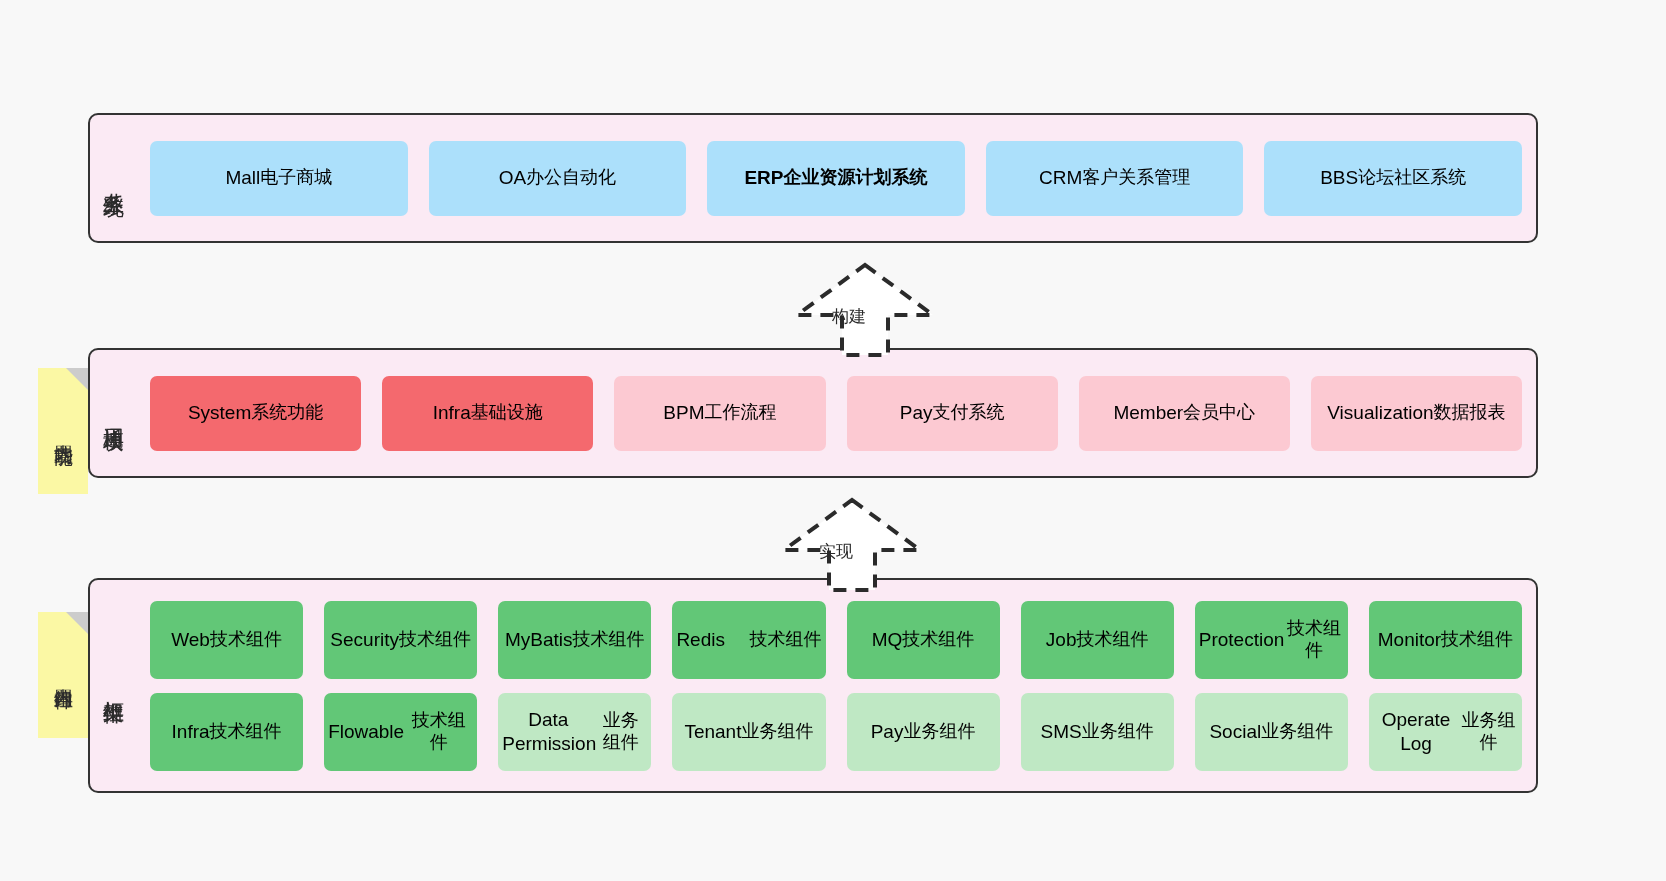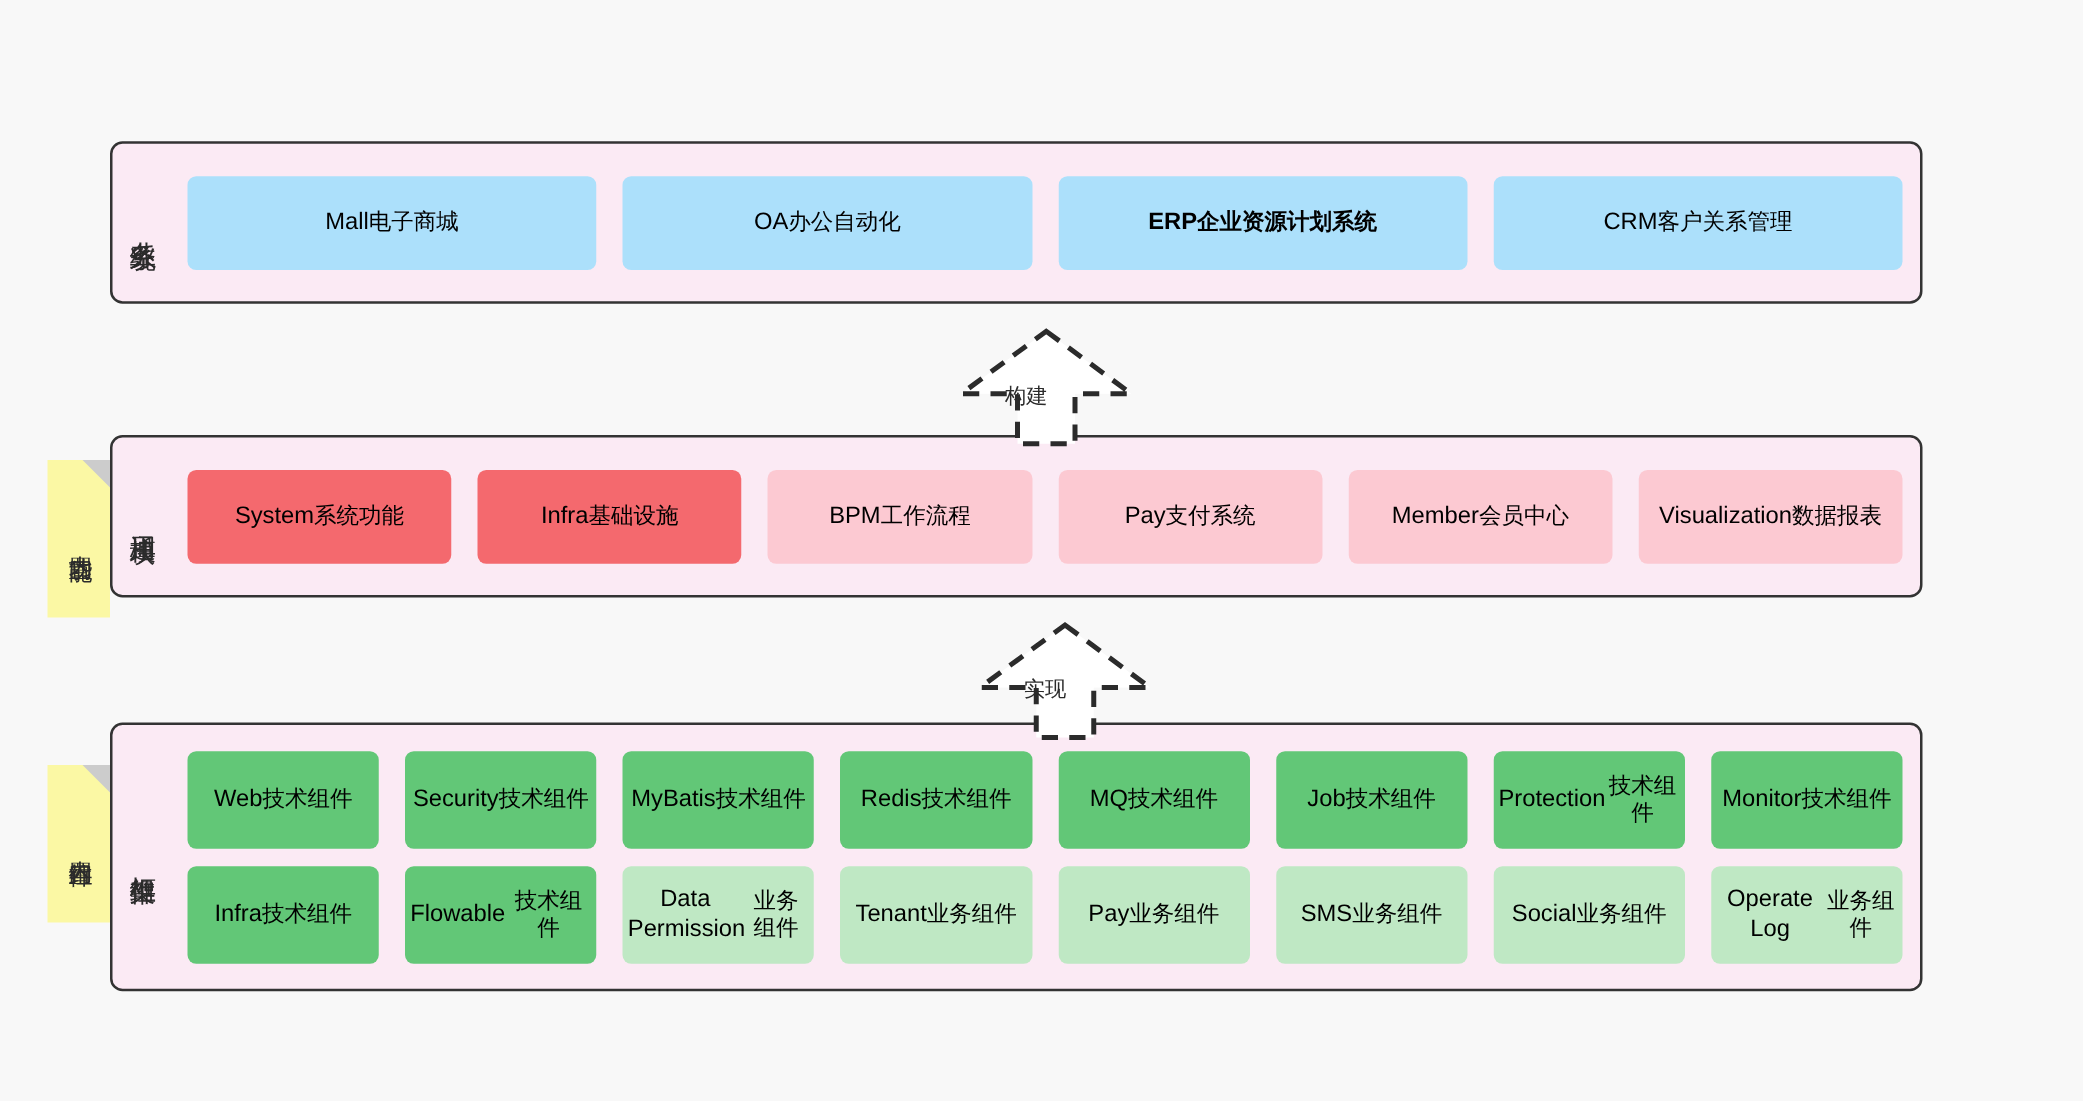--- a/index.html
+++ b/index.html
@@ -129,25 +129,29 @@
           <span class="cn">办公自动化</span>
         </div>
         <div class="card c-blue" style="height:75px;font-weight:bold;">
           <span class="en">ERP</span>
           <span class="cn">企业资源计划系统</span>
         </div>
         <div class="card c-blue" style="height:75px;">
           <span class="en">CRM</span>
           <span class="cn">客户关系管理</span>
         </div>
+        <div class="card c-blue" style="height:75px;">
+          <span class="en">BBS</span>
+          <span class="cn">论坛社区系统</span>
+        </div>
       </div>
     </div>
   </div>
 
-  <div class="arrow" style="left:742px; top:255px; width:190px; height:105px;text-decoration:underline;">
+  <div class="arrow" style="left:770px; top:255px; width:190px; height:105px;text-decoration:underline;">
     <svg width="190" height="105" viewBox="0 0 190 105">
       <path d="M95 10 L163 60 L118 60 L118 100 L72 100 L72 60 L27 60 Z" fill="#ffffff" stroke="#2b2b2b" stroke-width="4" stroke-dasharray="13,9" stroke-linejoin="miter"></path>
     </svg>
     <span class="lbl" style="left:62px; top:50px;">构建</span>
   </div>
 
   <div class="note" style="left:38px; top:368px; width:50px; height:126px;">
     <span class="fold"></span>
     <span>内置功能</span>
   </div>
@@ -206,21 +210,21 @@
           <span class="cn">技术组件</span>
         </div>
         <div class="card c-green" style="height:78px;">
           <span class="en">Security</span>
           <span class="cn">技术组件</span>
         </div>
         <div class="card c-green" style="height:78px;">
           <span class="en">MyBatis</span>
           <span class="cn">技术组件</span>
         </div>
-        <div class="card c-green" style="height:78px;">
+        <div class="card c-green" style="height:78px;justify-content:space-between;">
           <span class="en">Redis</span>
           <span class="cn">技术组件</span>
         </div>
         <div class="card c-green" style="height:78px;">
           <span class="en">MQ</span>
           <span class="cn">技术组件</span>
         </div>
         <div class="card c-green" style="height:78px;">
           <span class="en">Job</span>
           <span class="cn">技术组件</span>

